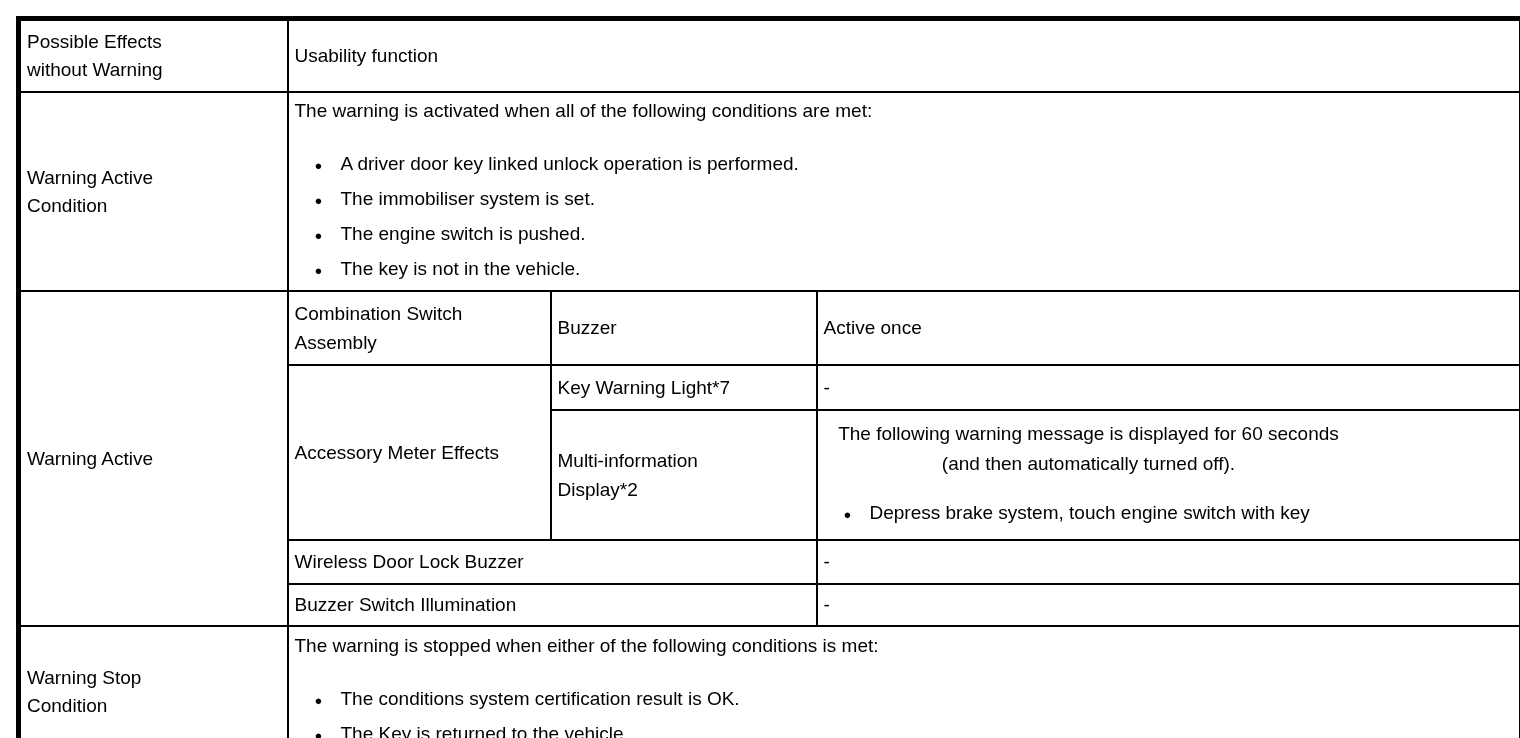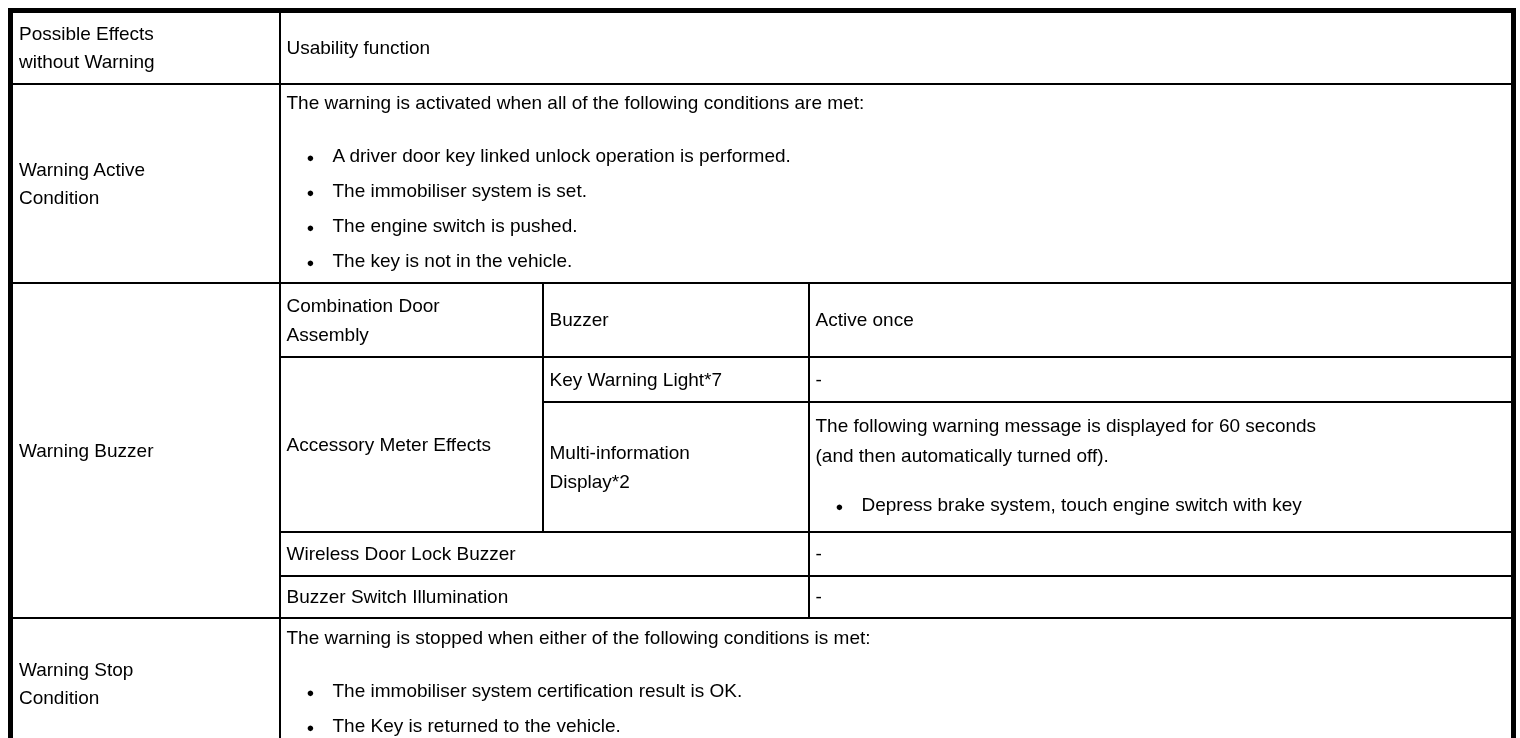--- a/index.html
+++ b/index.html
@@ -8,41 +8,41 @@
     background: #ffffff;
     color: #000000;
     font-family: "Liberation Sans", "DejaVu Sans", sans-serif;
     font-size: 19px;
   }
   .page {
     width: 1520px;
     height: 738px;
     background: #ffffff;
     box-sizing: border-box;
-    padding: 8px;
+    padding: 16px;
   }
   table.spec {
     border-collapse: collapse;
     table-layout: fixed;
     width: 1503px;
     border: 5px solid #000000;
   }
   table.spec td {
     border: 2px solid #000000;
     padding: 2px 6px;
     vertical-align: middle;
     overflow: hidden;
   }
   td.vtop {
     vertical-align: top;
     padding-top: 6px;
   }
   .narrow-170 { display: inline-block; max-width: 175px; line-height: 28px; }
   .narrow-205 { display: inline-block; max-width: 205px; line-height: 29px; }
-  .narrow-530 { display: inline-block; max-width: 530px; line-height: 30px; }
+  .narrow-530 { display: inline-block; max-width: 530px; line-height: 30px; text-align: center; }
   p.intro { margin: 0; line-height: 30px; }
   ul.blist {
     list-style: none;
     margin: 21px 0 0 0;
     padding: 0 0 0 20px;
   }
   ul.blist.tight { margin-top: 17px; }
   ul.blist li {
     display: flex;
     align-items: baseline;
@@ -99,24 +99,24 @@
           <li>
                 <span class="blt">●</span>
                 <span>The key is not in the vehicle.</span>
               </li>
         </ul>
       </td>
     </tr>
 
     <tr>
       <td rowspan="5">
-        <span class="narrow-170">Warning Buzzer</span>
+        <span class="narrow-170">Warning Active</span>
       </td>
       <td style="height:68px">
-        <span class="narrow-205">Combination Door Assembly</span>
+        <span class="narrow-205">Combination Switch Assembly</span>
       </td>
       <td>
         <span>Buzzer</span>
       </td>
       <td>
         <span>Active once</span>
       </td>
     </tr>
 
     <tr>
@@ -166,21 +166,21 @@
 
     <tr>
       <td style="height:125px">
         <span class="narrow-170">Warning Stop Condition</span>
       </td>
       <td colspan="3" class="vtop">
         <p class="intro">The warning is stopped when either of the following conditions is met:</p>
         <ul class="blist">
           <li>
                 <span class="blt">●</span>
-                <span>The immobiliser system certification result is OK.</span>
+                <span>The conditions system certification result is OK.</span>
               </li>
           <li>
                 <span class="blt">●</span>
                 <span>The Key is returned to the vehicle.</span>
               </li>
         </ul>
       </td>
     </tr>
   </tbody>
     </table>

